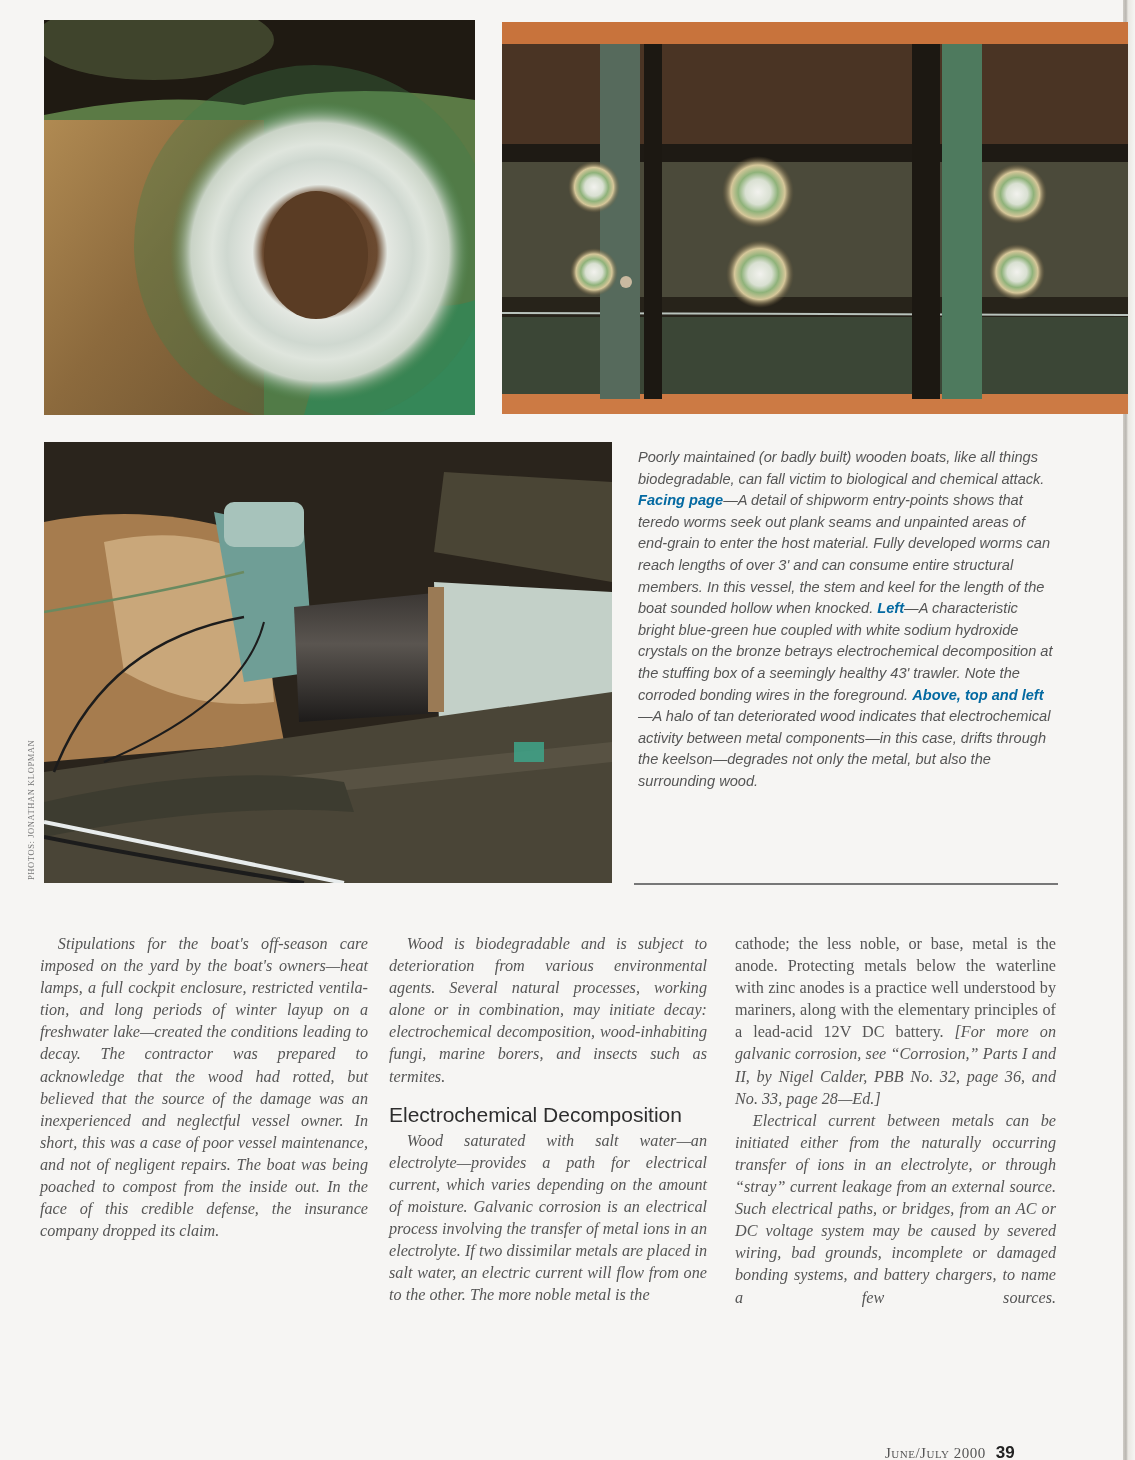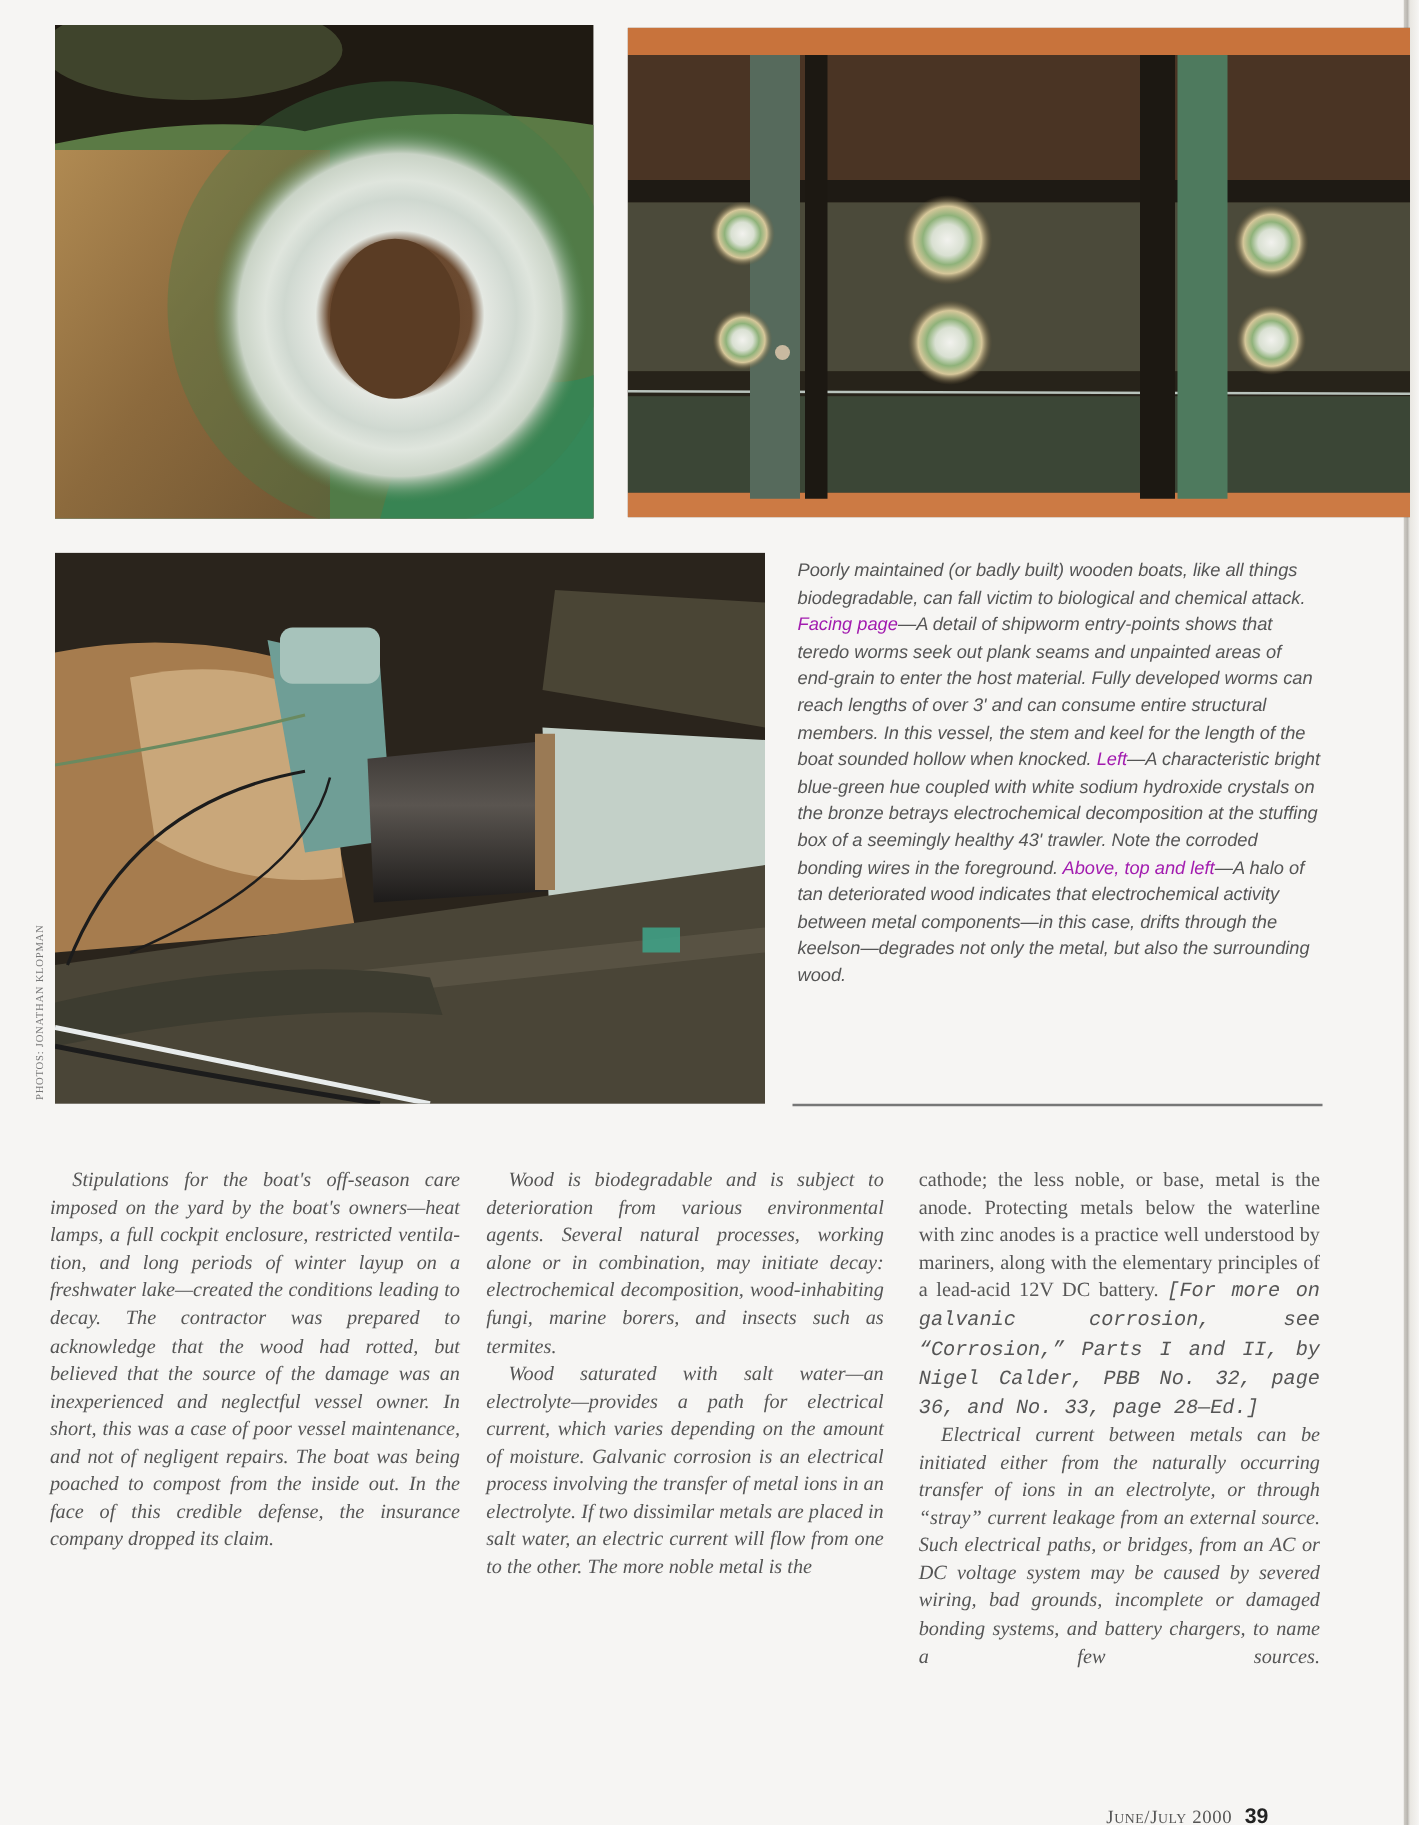--- a/index.html
+++ b/index.html
@@ -28,39 +28,39 @@
     font-family: "Liberation Serif", serif; font-size: 8.5px; letter-spacing: 0.6px;
     color: #777; text-transform: uppercase; white-space: nowrap; text-align: left;
   }
 
   
   .caption {
     position: absolute; left: 638px; top: 447px; width: 420px;
     font-family: "Liberation Sans", "DejaVu Sans", sans-serif;
     font-style: italic; font-size: 14.6px; line-height: 21.6px; color: #555;
   }
-  .caption b { font-weight: normal; color: #a21caf; }
+  .caption b { font-weight: bold; color: #0369a1; }
   .caption-rule {
     position: absolute; left: 634px; top: 883px; width: 424px; height: 2px;
     background: #777;
   }
 
   
   .col {
     position: absolute; top: 933px; width: 328px;
     font-size: 16.2px; line-height: 22.1px; color: #555;
     text-align: justify; hyphens: manual;
   }
   #col-1 { left: 40px; }
   #col-2 { left: 389px; width: 318px; }
   #col-3 { left: 735px; width: 321px; }
   .col p { text-indent: 0; }
   .col p.indent { text-indent: 1.1em; font-style: italic; }
   .col p.last { text-align-last: justify; }
-  .col .ed-note { font-style: italic; font-family: Liberation Mono, monospace; }
+  .col .ed-note { font-style: italic; }
   .section-heading {
     font-family: "Liberation Sans", "DejaVu Sans", sans-serif;
     font-size: 21px; line-height: 24px; font-weight: normal;
     color: #2e2e2e; margin: 15px 0 3px 0; text-align: left;
   }
 
   
   .folio {
     position: absolute; left: 885px; top: 1443px; font-size: 15px; color: #555;
     white-space: nowrap;
@@ -173,20 +173,21 @@
   <span>Poorly maintained (or badly built) wooden boats, like all things biodegradable, can fall victim to biological and chemical attack. </span><b>Facing page</b><span>—A detail of ship­worm entry-points shows that teredo worms seek out plank seams and unpainted areas of end-grain to enter the host material. Fully developed worms can reach lengths of over 3' and can consume entire structural members. In this vessel, the stem and keel for the length of the boat sounded hollow when knocked. </span><b>Left</b><span>—A characteristic bright blue-green hue coupled with white sodium hydroxide crystals on the bronze betrays electrochemical decomposition at the stuffing box of a seemingly healthy 43' trawler. Note the corroded bonding wires in the foreground. </span><b>Above, top and left</b><span>—A halo of tan deteriorated wood indicates that electrochemical activity between metal components—in this case, drifts through the keelson—degrades not only the metal, but also the surrounding wood.</span>
 </div>
 <div class="caption-rule"></div>
 
 <div class="col" id="col-1">
   <p class="indent">Stipulations for the boat's off-season care imposed on the yard by the boat's owners—heat lamps, a full cockpit enclosure, restricted ventila­tion, and long periods of winter layup on a freshwater lake—created the conditions leading to decay. The con­tractor was prepared to acknowledge that the wood had rotted, but believed that the source of the dam­age was an inexperienced and neglectful vessel owner. In short, this was a case of poor vessel mainte­nance, and not of negligent repairs. The boat was being poached to com­post from the inside out. In the face of this credible defense, the insurance company dropped its claim.</p>
 </div>
 
 <div class="col" id="col-2">
   <p class="indent">Wood is biodegradable and is sub­ject to deterioration from various environmental agents. Several natural processes, working alone or in com­bination, may initiate decay: electro­chemical decomposition, wood-inhabiting fungi, marine borers, and insects such as termites.</p>
+  <h2 class="section-heading">Electrochemical Decomposition</h2>
   <p class="indent">Wood saturated with salt water—an electrolyte—provides a path for elec­trical current, which varies depending on the amount of moisture. Galvanic corrosion is an electrical process involving the transfer of metal ions in an electrolyte. If two dissimilar metals are placed in salt water, an electric current will flow from one to the other. The more noble metal is the</p>
 </div>
 
 <div class="col" id="col-3">
   <p><span>cathode; the less noble, or base, metal is the anode. Protecting metals below the waterline with zinc anodes is a practice well understood by mariners, along with the elementary principles of a lead-acid 12V DC battery. </span><span class="ed-note">[For more on galvanic corrosion, see “Corrosion,” Parts I and II, by Nigel Calder, PBB No. 32, page 36, and No. 33, page 28—Ed.]</span></p>
   <p class="indent last">Electrical current between metals can be initiated either from the natu­rally occurring transfer of ions in an electrolyte, or through “stray” current leakage from an external source. Such electrical paths, or bridges, from an AC or DC voltage system may be caused by severed wiring, bad grounds, incomplete or damaged bonding systems, and battery charg­ers, to name a few sources.</p>
 </div>
 
 <div class="folio">
   <span class="date">June/July 2000</span><span class="num">39</span>

